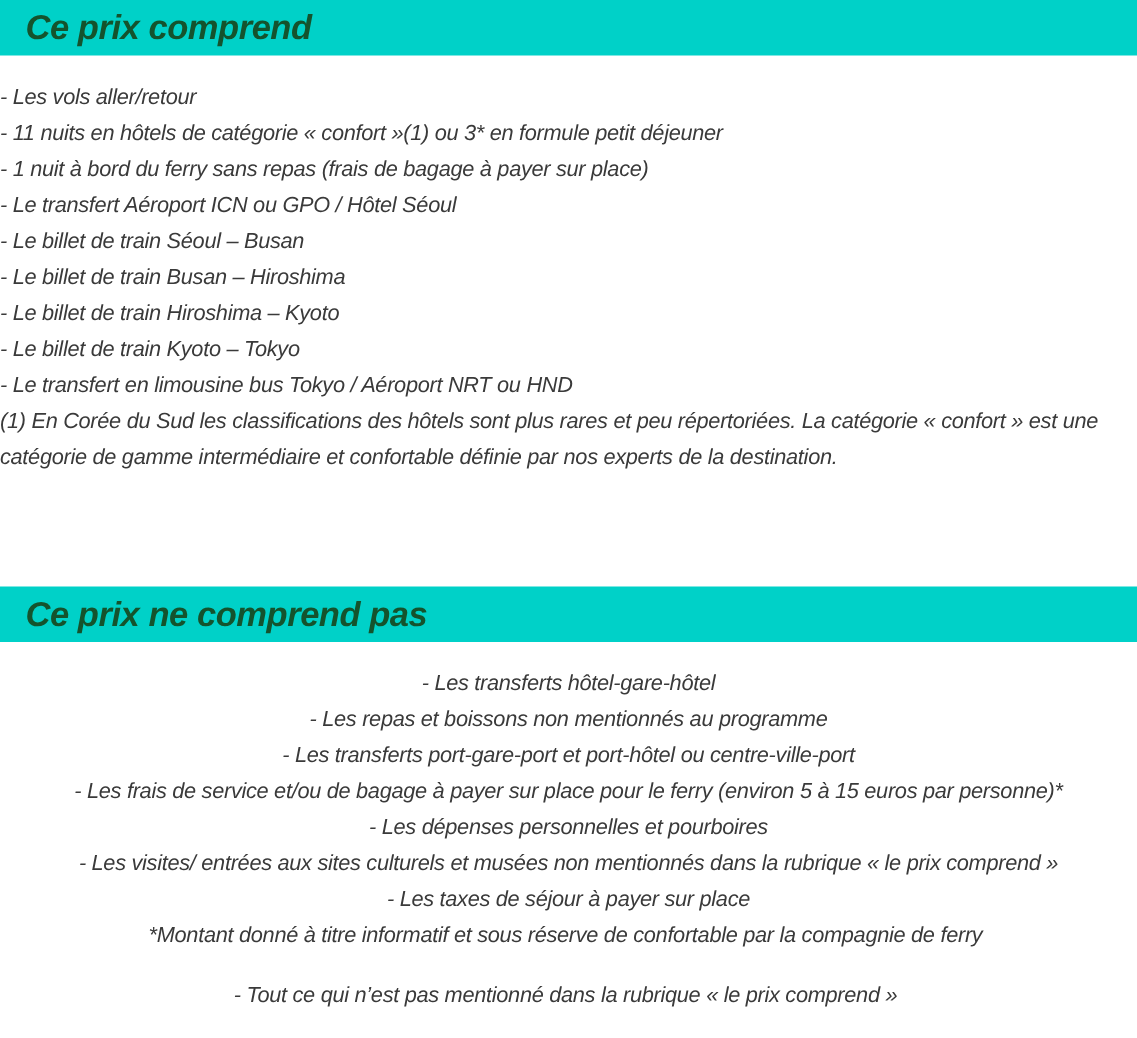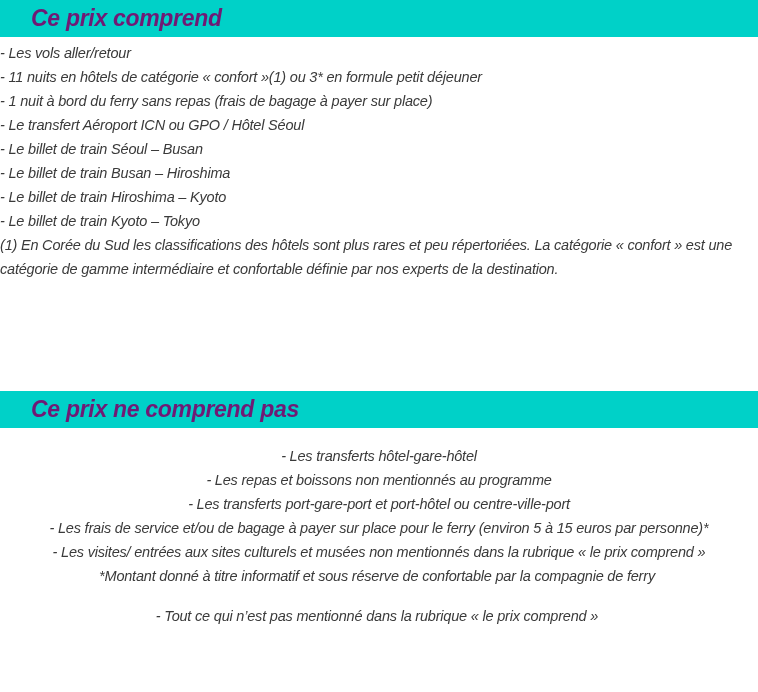--- a/index.html
+++ b/index.html
@@ -22,26 +22,26 @@
     }
     .section-header {
       background: #00d1c8;
       height: 37px;
       box-sizing: border-box;
       padding-left: 15px;
       display: flex;
       align-items: center;
     }
     .section-title {
-      color: #701a75;
+      color: #14532d;
       font-style: italic;
       font-size: 23px;
       font-weight: bold;
       letter-spacing: -0.3px;
-      margin: 16px;
+      margin: 2px;
       line-height: 37px;
     }
     .list {
       margin: 0;
       padding: 0;
       list-style: none;
     }
     .list li {
       font-style: italic;
       font-size: 14.5px;
@@ -52,52 +52,55 @@
     }
     .note {
       font-style: italic;
       font-size: 14.5px;
       line-height: 24px;
       letter-spacing: -0.2px;
       margin: 0;
       padding-right: 4px;
     }
     #sec-included { top: 0; }
-    #sec-included .list { margin-top: 4px; }
+    #sec-included .list { margin-top: 16px; }
     #sec-excluded { top: 391px; text-align: center; }
     #sec-excluded .list { margin-top: 16px; }
     .spacer { height: 16px; }
   </style>
 </head>
 <body>
 
 <section class="section" id="sec-included">
   <div class="section-header">
     <h2 class="section-title">Ce prix comprend</h2>
   </div>
   <ul class="list">
     <li>- Les vols aller/retour</li>
     <li>- 11 nuits en hôtels de catégorie « confort »(1) ou 3* en formule petit déjeuner</li>
     <li>- 1 nuit à bord du ferry sans repas (frais de bagage à payer sur place)</li>
     <li>- Le transfert Aéroport ICN ou GPO / Hôtel Séoul</li>
     <li>- Le billet de train Séoul – Busan</li>
     <li>- Le billet de train Busan – Hiroshima</li>
     <li>- Le billet de train Hiroshima – Kyoto</li>
     <li>- Le billet de train Kyoto – Tokyo</li>
+    <li>- Le transfert en limousine bus Tokyo / Aéroport NRT ou HND</li>
   </ul>
   <p class="note">(1) En Corée du Sud les classifications des hôtels sont plus rares et peu répertoriées. La catégorie « confort » est une catégorie de gamme intermédiaire et confortable définie par nos experts de la destination.</p>
 </section>
 
 <section class="section" id="sec-excluded">
   <div class="section-header">
     <h2 class="section-title">Ce prix ne comprend pas</h2>
   </div>
   <ul class="list">
     <li>- Les transferts hôtel-gare-hôtel</li>
     <li>- Les repas et boissons non mentionnés au programme</li>
     <li>- Les transferts port-gare-port et port-hôtel ou centre-ville-port</li>
     <li>- Les frais de service et/ou de bagage à payer sur place pour le ferry (environ 5 à 15 euros par personne)*</li>
+    <li>- Les dépenses personnelles et pourboires</li>
     <li>- Les visites/ entrées aux sites culturels et musées non mentionnés dans la rubrique « le prix comprend »</li>
+    <li>- Les taxes de séjour à payer sur place</li>
   </ul>
   <p class="note">*Montant donné à titre informatif et sous réserve de confortable par la compagnie de ferry</p>
   <div class="spacer"></div>
   <p class="note">- Tout ce qui n’est pas mentionné dans la rubrique « le prix comprend »</p>
 </section>
 
 </body></html>

